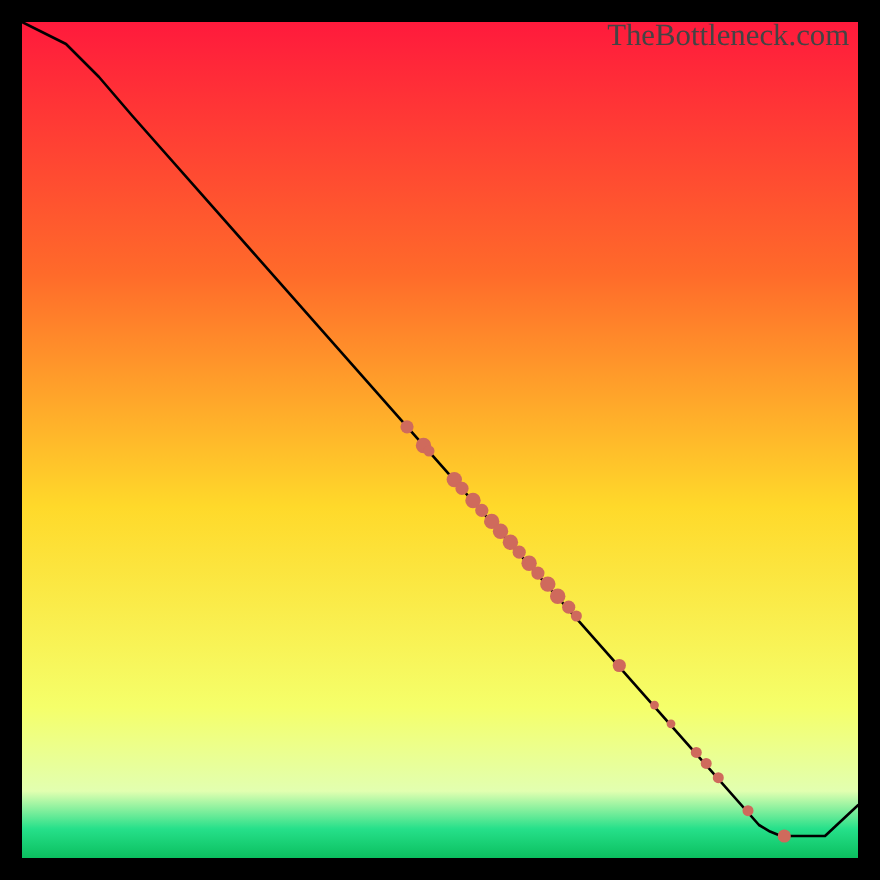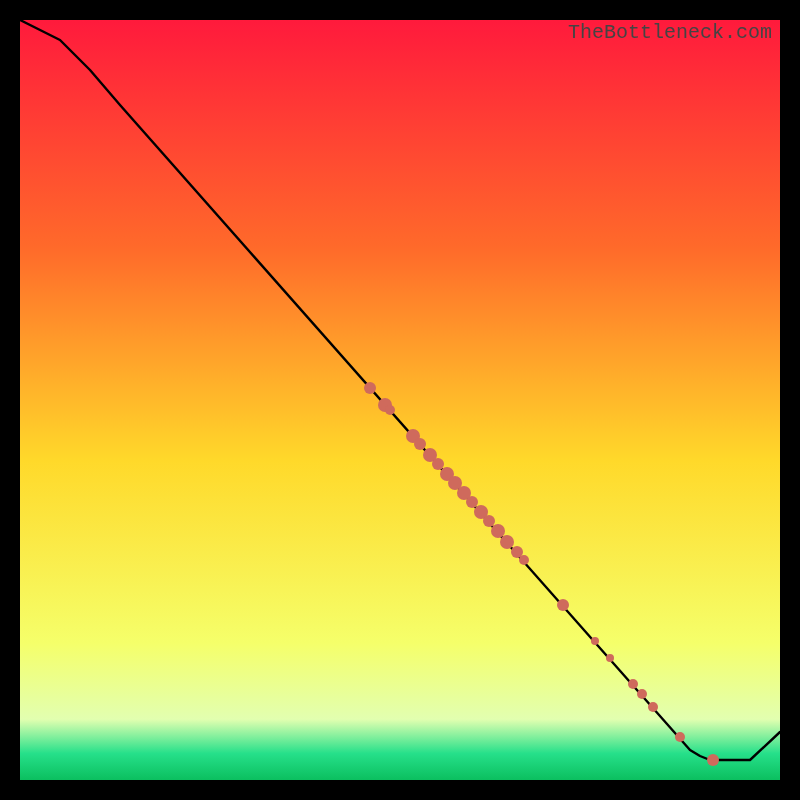--- a/index.html
+++ b/index.html
@@ -19,22 +19,22 @@
     overflow: hidden;
   }
   .gradient {
     position: absolute;
     inset: 0;
   }
   .watermark {
     position: absolute;
     top: 0;
     right: 8px;
-    font-family: Liberation Mono, monospace;
-    font-size: 20px;
+    font-family: Liberation Serif, serif;
+    font-size: 28px;
     font-weight: 500;
     color: #444;
     line-height: 26px;
     z-index: 5;
     letter-spacing: 0px;
   }
   svg.curve {
     position: absolute;
     inset: 0;
     z-index: 3;

